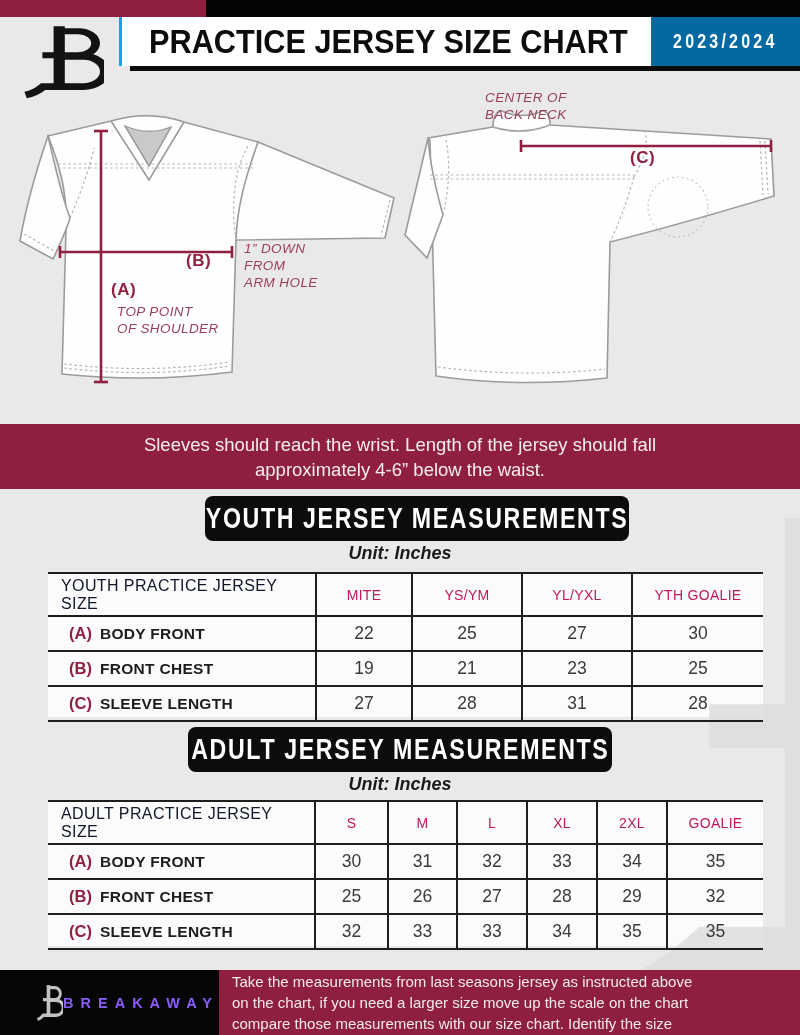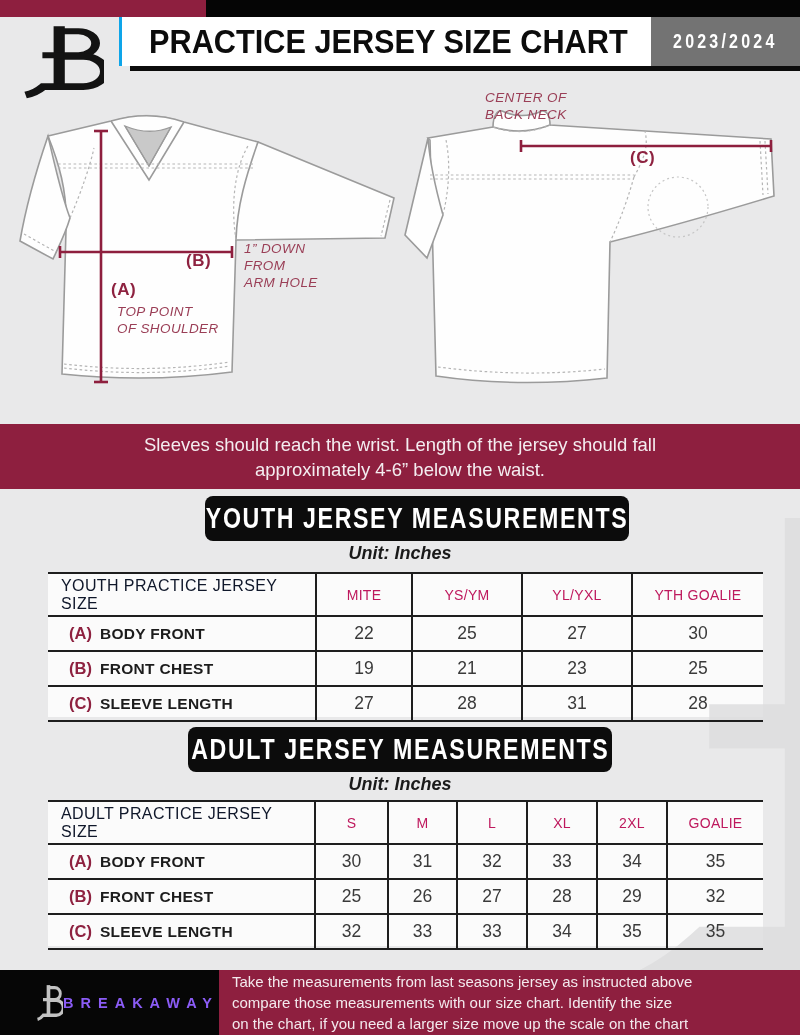--- a/index.html
+++ b/index.html
@@ -9,21 +9,21 @@
   }
   .abs{position:absolute}
 
   
   #top-maroon{left:0;top:0;width:206px;height:17px;background:#8E1F3F}
   #top-black{left:206px;top:0;width:594px;height:17px;background:#050505}
   #title-band{left:119px;top:17px;width:532px;height:49px;background:#FFFFFF;
     border-left:3px solid #0ea5e9;display:flex;align-items:center;justify-content:center}
   #title-band span{font-size:33px;font-weight:800;color:#0C0C0C;white-space:nowrap;
     transform:scaleX(.93);letter-spacing:0px}
-  #year-box{left:651px;top:17px;width:149px;height:49px;background:#737373;
+  #year-box{left:651px;top:17px;width:149px;height:49px;background:#0369a1;
     display:flex;align-items:center;justify-content:center}
   #year-box span{color:#FFFFFF;font-size:20px;font-weight:700;letter-spacing:4px;
     white-space:nowrap;transform:scaleX(.8)}
   #header-shadow{left:130px;top:66px;width:670px;height:5px;background:#0C0C0C}
   #brand-logo{left:24px;top:24px;width:80px;height:76px;color:#131313;z-index:2}
 
   
   .jersey-svg{z-index:1}
   .marker{position:absolute;font-weight:800;font-size:17px;color:#8E2240;z-index:2;letter-spacing:.5px}
   .caption{position:absolute;font-style:italic;font-size:13.5px;line-height:17px;
@@ -298,15 +298,15 @@
   </table>
 
 <div class="abs" id="footer-black">
   <svg id="footer-logo" viewBox="0 0 100 136" preserveAspectRatio="none">
       <use href="#bmark"></use>
     </svg>
   <span id="footer-brand">BREAKAWAY</span>
 </div>
 <div class="abs" id="footer-maroon">
   <span>Take the measurements from last seasons jersey as instructed above</span>
+  <span>on the chart, if you need a larger size move up the scale on the chart</span>
   <span>compare those measurements  with our size chart. Identify the size</span>
-  <span>on the chart, if you need a larger size move up the scale on the chart</span>
 </div>
 
 </body></html>

